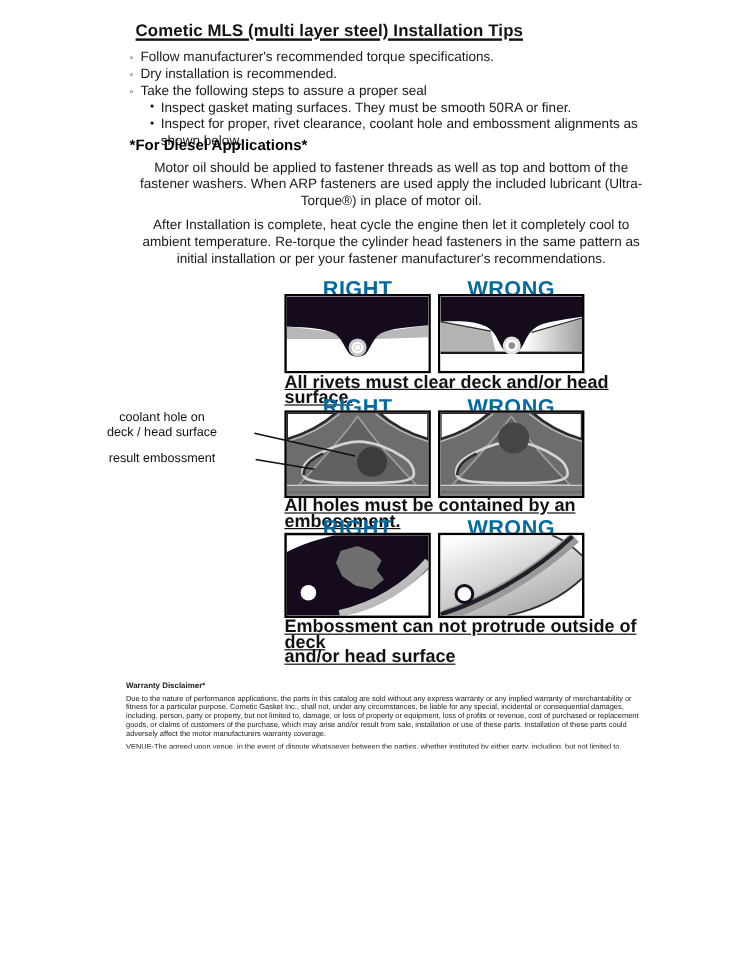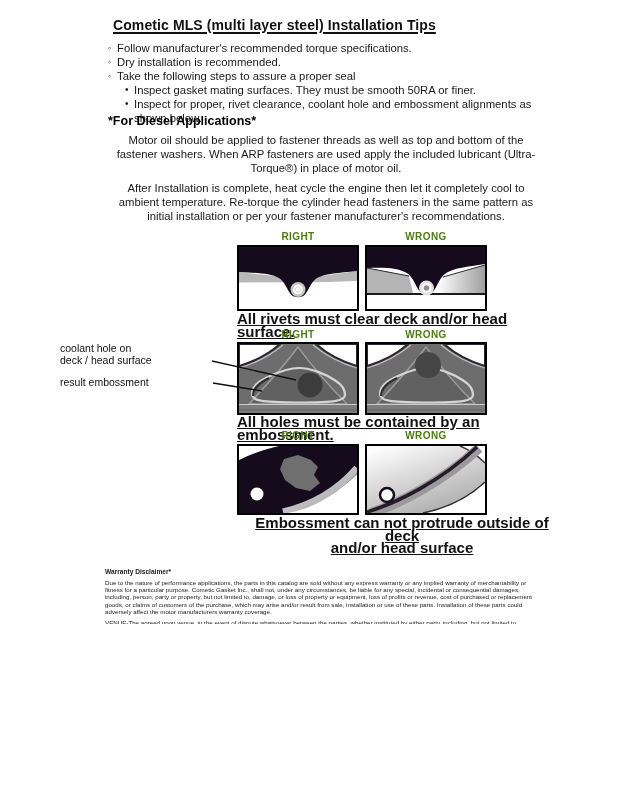--- a/index.html
+++ b/index.html
@@ -19,27 +19,27 @@
   .tips li,.subtips li{font-size:11.3px;line-height:14px;display:flex;}
   .tips .mk{width:9px;flex:0 0 9px;font-size:9px;line-height:14px;}
   .subtips{padding-left:17px;}
   .subtips .mk{width:9px;flex:0 0 9px;font-size:10px;line-height:14px;}
   
   .diesel{position:absolute;top:114px;left:108px;width:436px;}
   .diesel h2{margin:0 0 5px 0;font-size:12.5px;line-height:14px;font-weight:bold;color:#000000;}
   .diesel p{margin:0 0 6px 0;font-size:11.3px;line-height:14px;text-align:center;}
   
   .diagrams{position:absolute;top:225px;left:0;width:618px;height:318px;}
-  .dlabel{position:absolute;width:122px;text-align:center;font-size:10px;font-weight:600;
-          letter-spacing:.4px;color:#4d7c0f;}
+  .dlabel{position:absolute;width:122px;text-align:center;font-size:18px;font-weight:600;
+          letter-spacing:.4px;color:#0369a1;}
   .diag-box{position:absolute;width:118px;border:2px solid #000;background:#fff;font-size:0;}
   .diag-box svg{display:block;}
   .caption{position:absolute;left:237px;font-size:15px;font-weight:bold;color:#111;
            white-space:pre-line;line-height:12.5px;width:330px;text-decoration:underline;}
-  .callout{position:absolute;right:408px;text-align:left;font-size:10.5px;line-height:11.5px;
+  .callout{position:absolute;right:408px;text-align:center;font-size:10.5px;line-height:11.5px;
            color:#111;white-space:pre-line;width:150px;}
   .leaders{position:absolute;inset:0;pointer-events:none;}
   
   .warranty{position:absolute;top:568px;left:105px;width:429px;color:#222;}
   .warranty h3{margin:0 0 4px 0;font-size:6.6px;font-weight:bold;}
   .warranty p{margin:0 0 4px 0;font-size:6.2px;line-height:7.2px;white-space:pre-line;}
   
   .pagenum{position:absolute;top:757px;left:387px;font-size:11px;color:#111;}
 </style>
 </head>
@@ -196,21 +196,21 @@
         <rect width="118" height="67" fill="url(#g3w)"></rect>
         <path d="M118,0 H93 C103,4 111,10 118,17 Z" fill="#ffffff"></path>
         <path d="M93,0 C103,4 111,10 118,17" stroke="#3a3a3a" stroke-width="1.5" fill="none"></path>
         <path d="M4,67 C34,57 76,35 112,2" stroke="#9a9a9a" stroke-width="10" fill="none"></path>
         <path d="M0,66 C30,57 74,35 110,1" stroke="#241c28" stroke-width="3.5" fill="none"></path>
         <path d="M118,67 H56 C80,62 102,51 118,36 Z" fill="#ffffff"></path>
         <path d="M56,67 C80,62 102,51 118,36" stroke="#2e2e2e" stroke-width="1.5" fill="none"></path>
         <circle cx="20" cy="49" r="7" fill="#ffffff" stroke="#150b1c" stroke-width="2.5"></circle>
       </svg>
     </div>
-    <div class="caption" style="top:292px;text-align:center;">Embossment can not protrude outside of deck
+    <div class="caption" style="top:292px;">Embossment can not protrude outside of deck
 and/or head surface</div>
   </section>
 
   <section class="warranty">
     <h3>Warranty Disclaimer*</h3>
     <p>Due to the nature of performance applications, the parts in this catalog are sold without any express warranty or any implied warranty of merchantability or fitness for a particular purpose.  Cometic Gasket Inc., shall not, under any circumstances, be liable for any special, incidental or consequential damages, including, person, party or property, but not limited to, damage, or loss of property or equipment, loss of profits or revenue, cost of purchased or replacement goods, or claims of customers of the purchase, which may arise and/or result from sale, installation or use of these parts.  Installation of these parts could adversely affect the motor manufacturers warranty coverage.</p>
     <p>VENUE-The agreed upon venue, in the event of dispute whatsoever between the parties, whether instituted by either party, including, but not limited to, contract terms, payment terms, delivery, type, defects, sufficiency of product, shall be the Court of Common Pleas, Lake County, Ohio or the Painesville Municipal Court, Lake County, Ohio, depending on the amount in controversy.
 This agreement shall be governed by and construed under the laws of the State of Ohio.</p>
     <p>All prices and terms are subject to change without notice.</p>
     <p>Terms COD- Secured with a completed dealer/jobber application on File, COD-Company check with a current credit card number on file.  Open accounts may be established by well rated firms.  A credit application is available upon request.  Open accounts are due payable Net 30 days from date of invoice.  No statement will be sent.  If an account becomes 60 or more days past due, it is subject to being placed on credit hold.  No orders will be shipped or new orders accepted until past due balance is paid.  If an account becomes 90 or more days past due, it is subject to being placed for collections.  All costs of collection are the responsibility of the customer, including attorney fees, court costs, and other expenses of litigation.</p>

